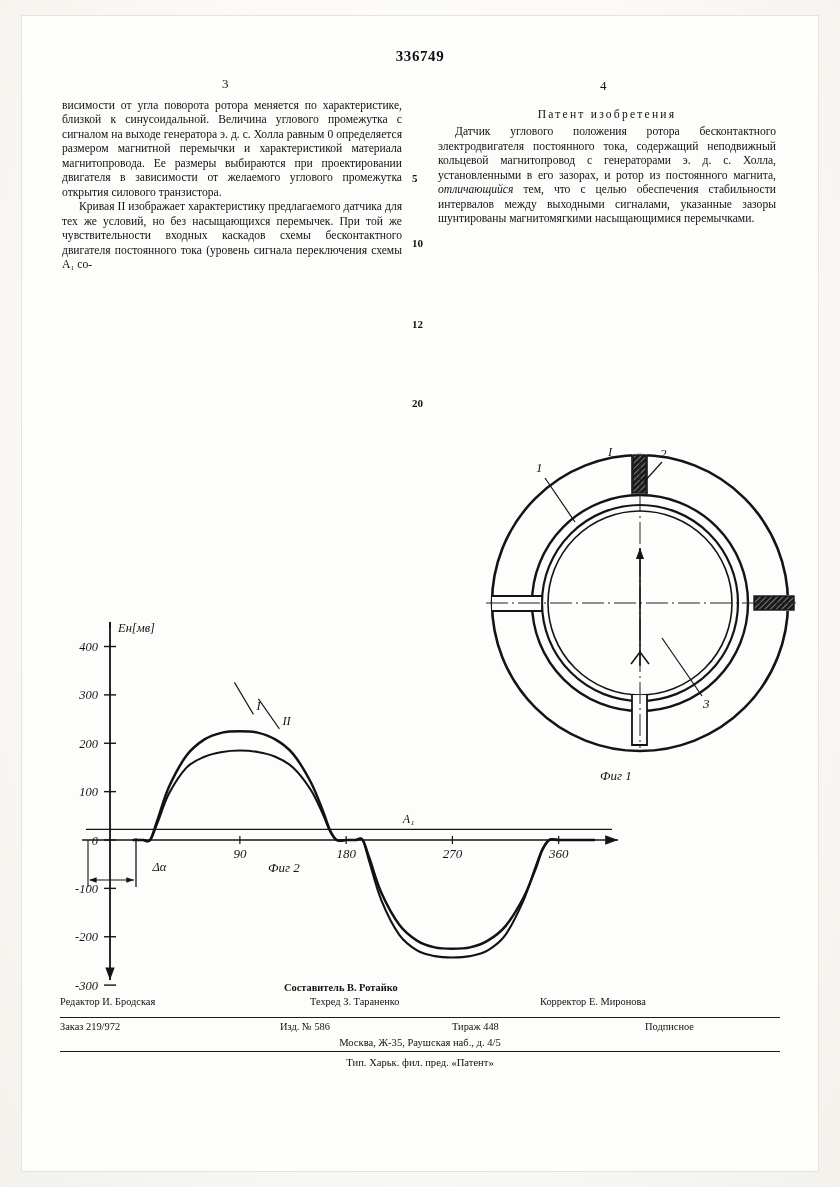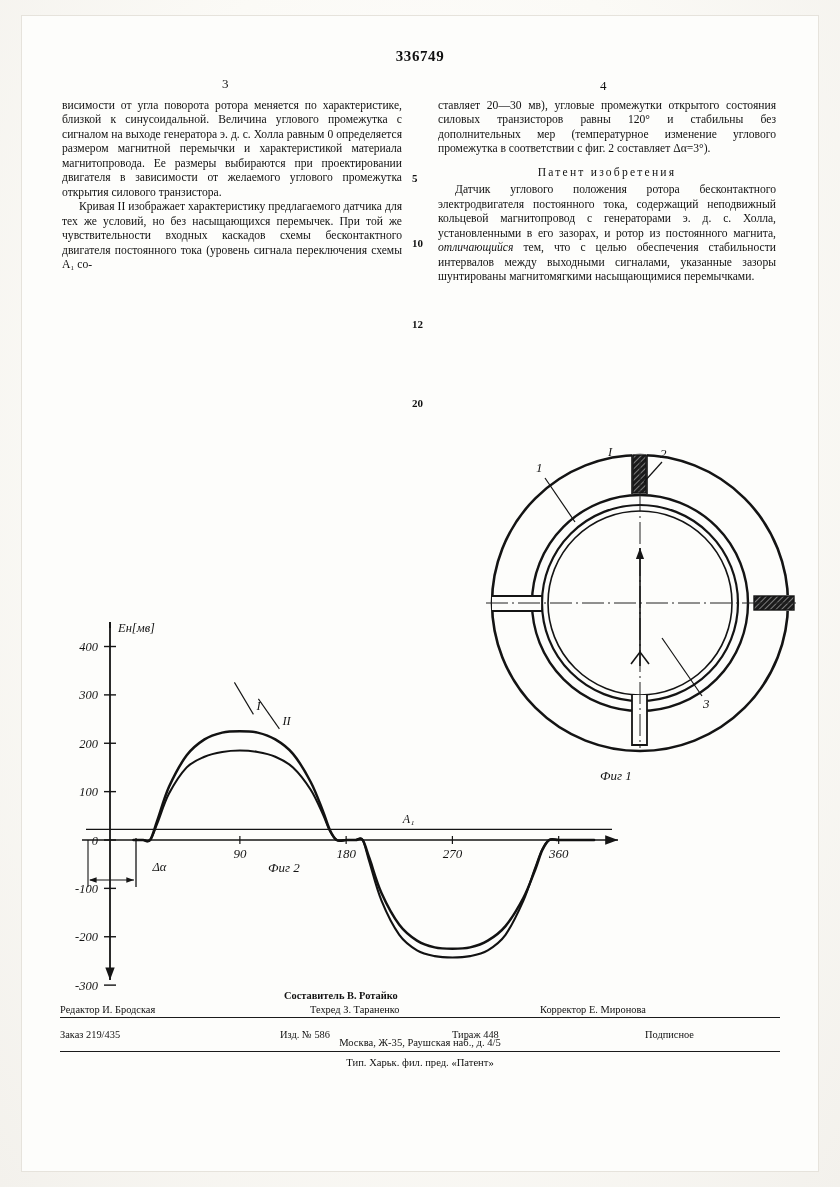--- a/index.html
+++ b/index.html
@@ -55,21 +55,21 @@
 
   
   .figwrap{position:absolute;left:0;top:440px;width:840px;height:560px;}
 
   
   .footer{
     position:absolute;left:60px;top:982px;width:720px;
     font-size:10.4px;
   }
   .f-row{position:relative;height:15px;}
-  .f-abs{position:absolute;white-space:nowrap;margin-top:8px;}
+  .f-abs{position:absolute;white-space:nowrap;}
   .hr{border:0;border-top:1.1px solid #1b1b1b;margin:4px 0 3px 0;}
   .hr2{border:0;border-top:1.1px solid #1b1b1b;margin:3px 0 5px 0;}
   .f-center{text-align:center;}
   .bold{font-weight:bold;}
   .nowrap{white-space:nowrap;}
 </style>
 </head>
 <body>
 
 <div class="paper"></div>
@@ -83,21 +83,20 @@
 <div class="gutter" style="top:237px;">10</div>
 <div class="gutter" style="top:318px;">12</div>
 <div class="gutter" style="top:397px;">20</div>
 
 <div class="col left">
   <p>висимости от угла поворота ротора меняется по характеристике, близкой к синусоидальной. Величина углового промежутка с сигналом на выходе генератора э. д. с. Холла равным 0 определяется размером магнитной перемычки и характеристикой материала магнитопровода. Ее размеры выбираются при проектировании двигателя в зависимости от желаемого углового промежутка открытия силового транзистора.</p>
   <p class="ind">Кривая II изображает характеристику предлагаемого датчика для тех же условий, но без насыщающихся перемычек. При той же чувствительности входных каскадов схемы бесконтактного двигателя постоянного тока (уровень сигнала переключения схемы A₁ со-</p>
 </div>
 
 <div class="col right">
-  <p>ставляет 20—30 мв), угловые промежутки открытого состояния силовых транзисторов равны 120° и стабильны без дополнительных мер (температурное изменение углового промежутка в соответствии с фиг. 2 составляет Δα=3°).</p>
   <p class="center">Патент изобретения</p>
   <p class="ind"><span>Датчик углового положения ротора бесконтактного электродвигателя постоянного тока, содержащий неподвижный кольцевой магнитопровод с генераторами э. д. с. Холла, установленными в его зазорах, и ротор из постоянного магнита, </span><i>отличающийся</i><span> тем, что с целью обеспечения стабильности интервалов между выходными сигналами, указанные зазоры шунтированы магнитомягкими насыщающимися перемычками.</span></p>
 </div>
 
 <div class="figwrap">
   <svg width="840" height="560" viewBox="0 0 840 560">
     <defs>
       <marker id="arw" markerWidth="9" markerHeight="9" refX="8" refY="3" orient="auto">
         <path d="M0,0 L8,3 L0,6 z" fill="#151515"></path>
       </marker>
@@ -217,21 +216,21 @@
   <div class="f-row" style="height:14px;">
     <span class="f-abs bold" style="left:224px;">Составитель В. Ротайко</span>
   </div>
   <div class="f-row" style="height:17px;">
     <span class="f-abs" style="left:0px;">Редактор И. Бродская</span>
     <span class="f-abs" style="left:250px;">Техред З. Тараненко</span>
     <span class="f-abs" style="left:480px;">Корректор Е. Миронова</span>
   </div>
   <hr class="hr">
   <div class="f-row" style="height:16px;">
-    <span class="f-abs" style="left:0px;">Заказ 219/435</span>
+    <span class="f-abs" style="left:0px;">Заказ 219/972</span>
     <span class="f-abs" style="left:220px;">Изд. № 586</span>
     <span class="f-abs" style="left:392px;">Тираж 448</span>
     <span class="f-abs" style="left:585px;">Подписное</span>
   </div>
   <div class="f-center" style="font-size:10.6px;">Москва, Ж-35, Раушская наб., д. 4/5</div>
   <hr class="hr2">
   <div class="f-center" style="font-size:10.6px;">Тип. Харьк. фил. пред. «Патент»</div>
 </div>
 
 </body></html>

